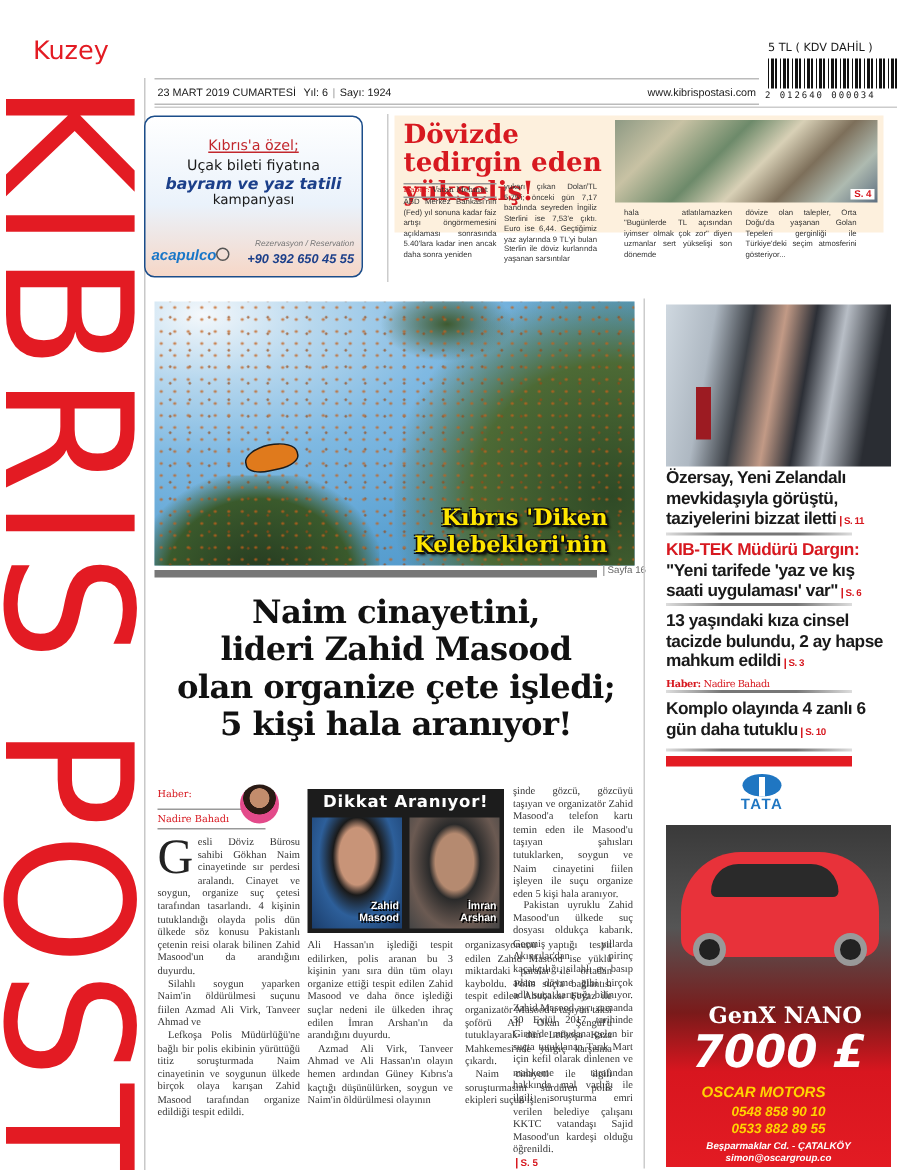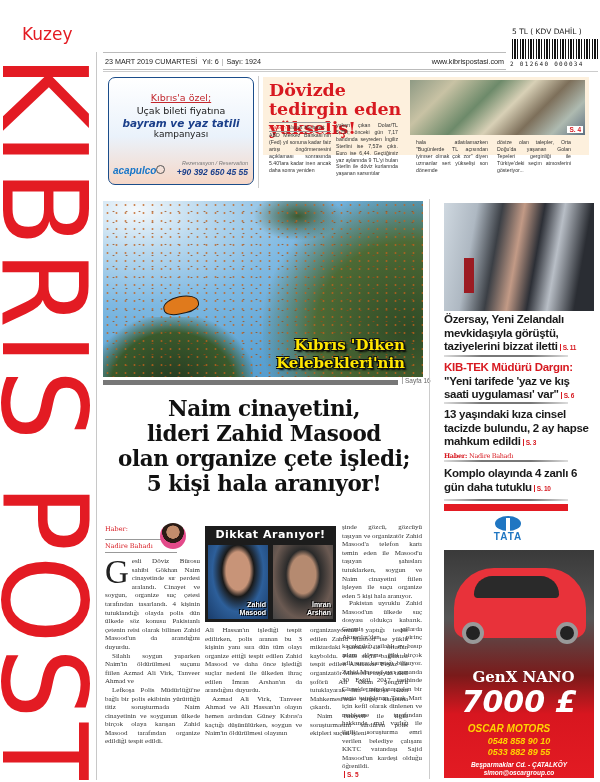--- a/index.html
+++ b/index.html
@@ -17,21 +17,21 @@
   .topbar { position: absolute; left: 103px; top: 52px; width: 403px; height: 18px; border-top: 1px solid #bbb; border-bottom: 1px solid #bbb;
     font-size: 7.2px; display: flex; align-items: center; justify-content: space-between; padding: 0 2px; }
   .topbar .sep { color: #999; margin: 0 3px; }
   .price { position: absolute; left: 512px; top: 27px; font-size: 7.5px; font-family: "DejaVu Sans", sans-serif; }
   .barcode { position: absolute; left: 512px; top: 39px; width: 86px; height: 20px;
     background: repeating-linear-gradient(90deg, #111 0 1px, #fff 1px 2px, #111 2px 4px, #fff 4px 5px, #111 5px 6px, #fff 6px 8px); }
   .barcode-num { position: absolute; left: 510px; top: 60px; font-size: 6px; letter-spacing: 1.3px; font-family: "DejaVu Sans Mono", monospace; background:#fff; }
   .toprule2 { position: absolute; left: 103px; top: 71px; width: 495px; height: 1px; background: #ccc; }
 
   
-  .ad1 { position: absolute; left: 108px; top: 77px; width: 146px; height: 108px; border: 1.5px solid #1b4d8a; border-radius: 7px;
+  .ad1 { position: absolute; left: 96px; top: 77px; width: 146px; height: 108px; border: 1.5px solid #1b4d8a; border-radius: 7px;
     background: linear-gradient(#fff 0%, #eaf2fb 55%, #f6d7c7 100%); text-align: center; overflow: hidden; }
   .ad1 .l1 { margin-top: 14px; font-size: 9.5px; color: #c2272d; text-decoration: underline; font-family: "DejaVu Sans", sans-serif; }
   .ad1 .l2 { font-size: 9.5px; margin-top: 2px; font-family: "DejaVu Sans", sans-serif; }
   .ad1 .l3 { font-size: 10.5px; font-weight: bold; font-style: italic; color: #1b3f8a; margin-top: 1px; font-family: "DejaVu Sans", sans-serif; }
   .ad1 .l4 { font-size: 9px; font-family: "DejaVu Sans", sans-serif; }
   .ad1 .brand { position: absolute; left: 4px; bottom: 8px; font-size: 10px; font-weight: bold; font-style: italic; color: #1876c8; }
   .ad1 .resv { position: absolute; right: 5px; bottom: 18px; font-size: 5.5px; color: #777; font-style: italic; }
   .ad1 .phone { position: absolute; right: 5px; bottom: 7px; font-size: 8.5px; font-weight: bold; color: #1b3f8a; font-style: italic; }
   .ad1 .phone-icon { position: absolute; left: 47px; bottom: 10px; width: 9px; height: 9px; border: 1.2px solid #555; border-radius: 50%; }
   .vrule1 { position: absolute; left: 258px; top: 76px; width: 1px; height: 112px; background: #ccc; }

